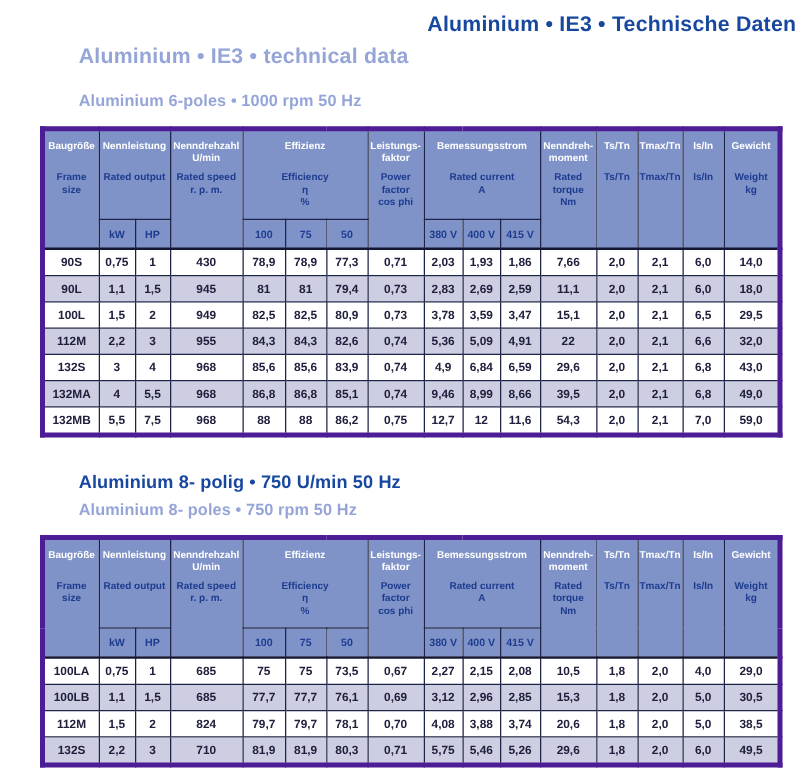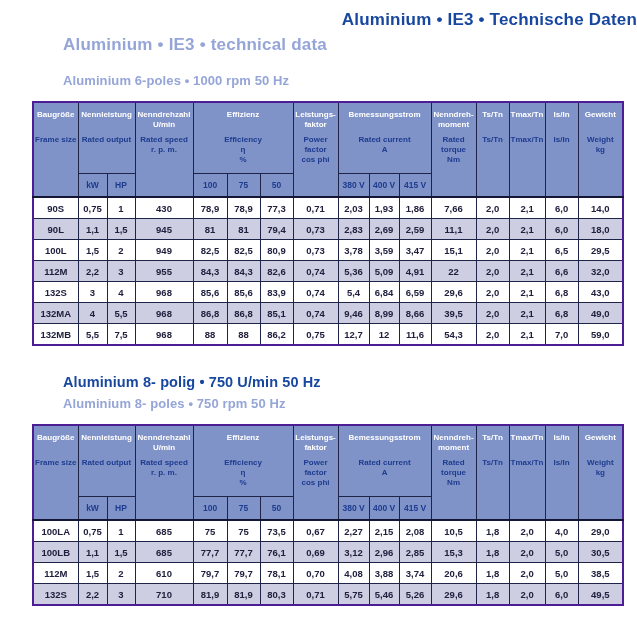--- a/index.html
+++ b/index.html
@@ -27,21 +27,21 @@
   }
   .sec1 { margin-top:13px; }
   .sec2 { margin-top:25px; }
 
   
   table.data-table {
     border-collapse:collapse;
     table-layout:fixed;
     width:590px;
     margin:9px 16px 0 32px;
-    border:2px solid #4c1d95;
+    border:4px solid #4c1d95;
   }
   .data-table th, .data-table td {
     border:1px solid #1e2447;
     overflow:hidden;
   }
   thead th {
     background:#8093c8;
     vertical-align:top;
     padding:7px 1px 0 1px;
     text-align:center;
@@ -246,21 +246,21 @@
           </tr>
           <tr>
             <td>132S</td>
             <td>3</td>
             <td>4</td>
             <td>968</td>
             <td>85,6</td>
             <td>85,6</td>
             <td>83,9</td>
             <td>0,74</td>
-            <td>5,4</td>
+            <td>4,9</td>
             <td>6,84</td>
             <td>6,59</td>
             <td>29,6</td>
             <td>2,0</td>
             <td>2,1</td>
             <td>6,8</td>
             <td>43,0</td>
           </tr>
           <tr>
             <td>132MA</td>
@@ -430,21 +430,21 @@
             <td>15,3</td>
             <td>1,8</td>
             <td>2,0</td>
             <td>5,0</td>
             <td>30,5</td>
           </tr>
           <tr>
             <td>112M</td>
             <td>1,5</td>
             <td>2</td>
-            <td>610</td>
+            <td>824</td>
             <td>79,7</td>
             <td>79,7</td>
             <td>78,1</td>
             <td>0,70</td>
             <td>4,08</td>
             <td>3,88</td>
             <td>3,74</td>
             <td>20,6</td>
             <td>1,8</td>
             <td>2,0</td>

